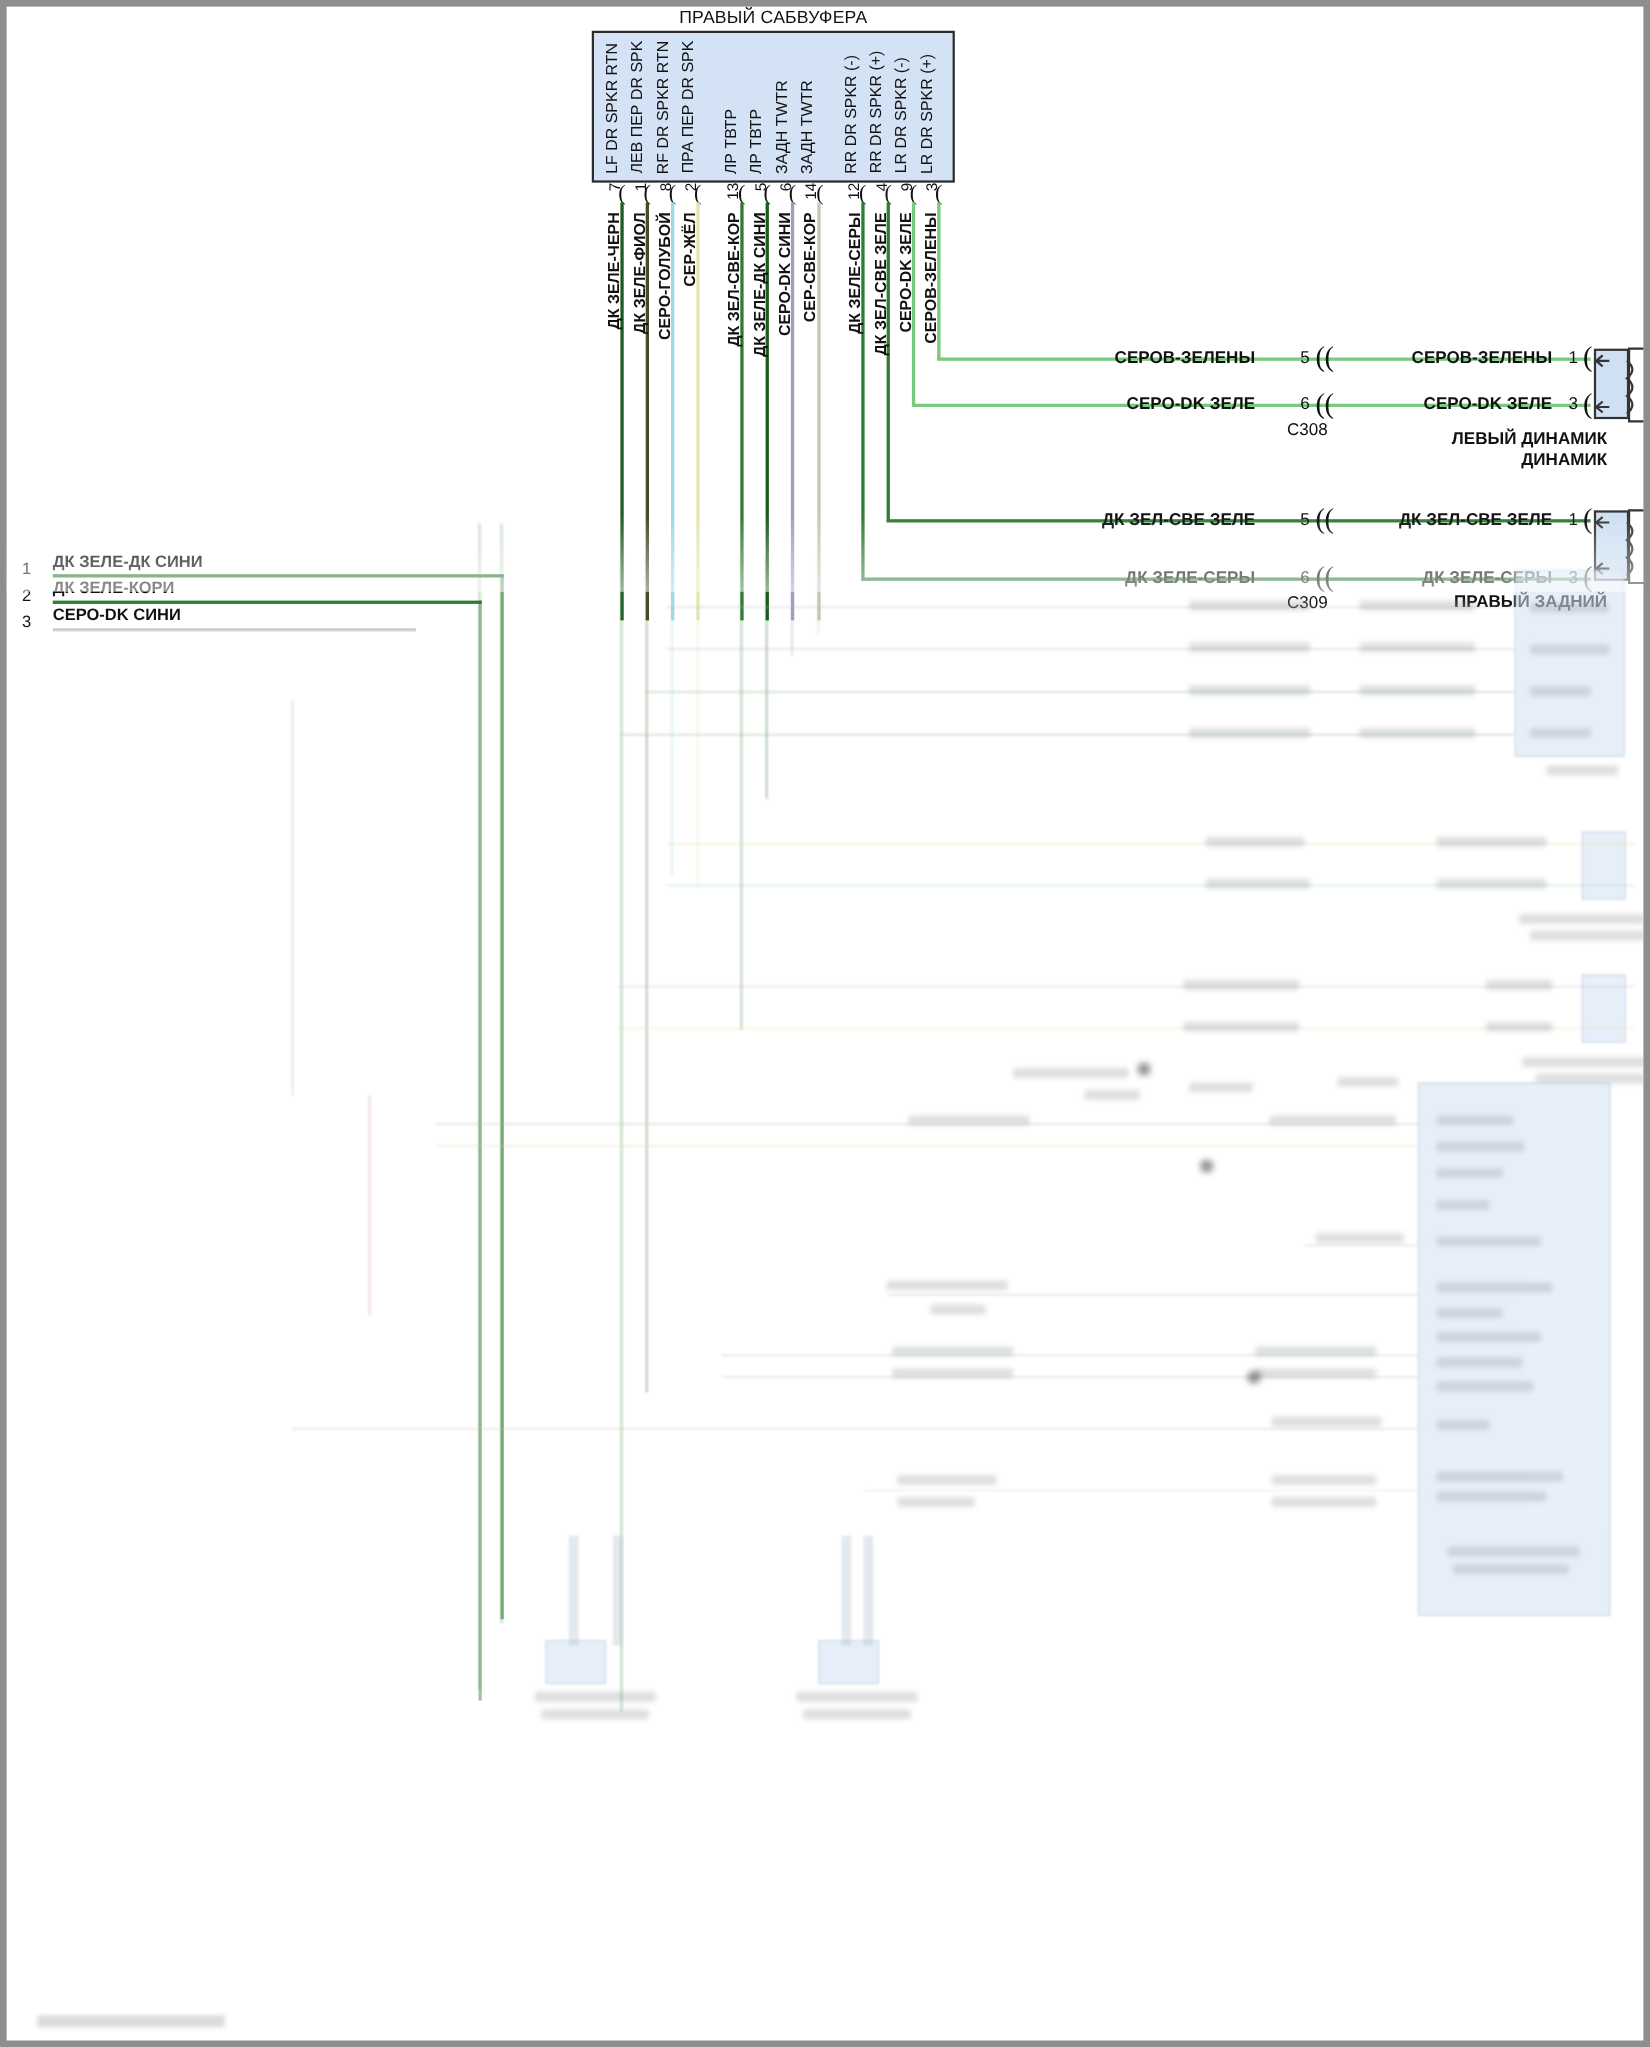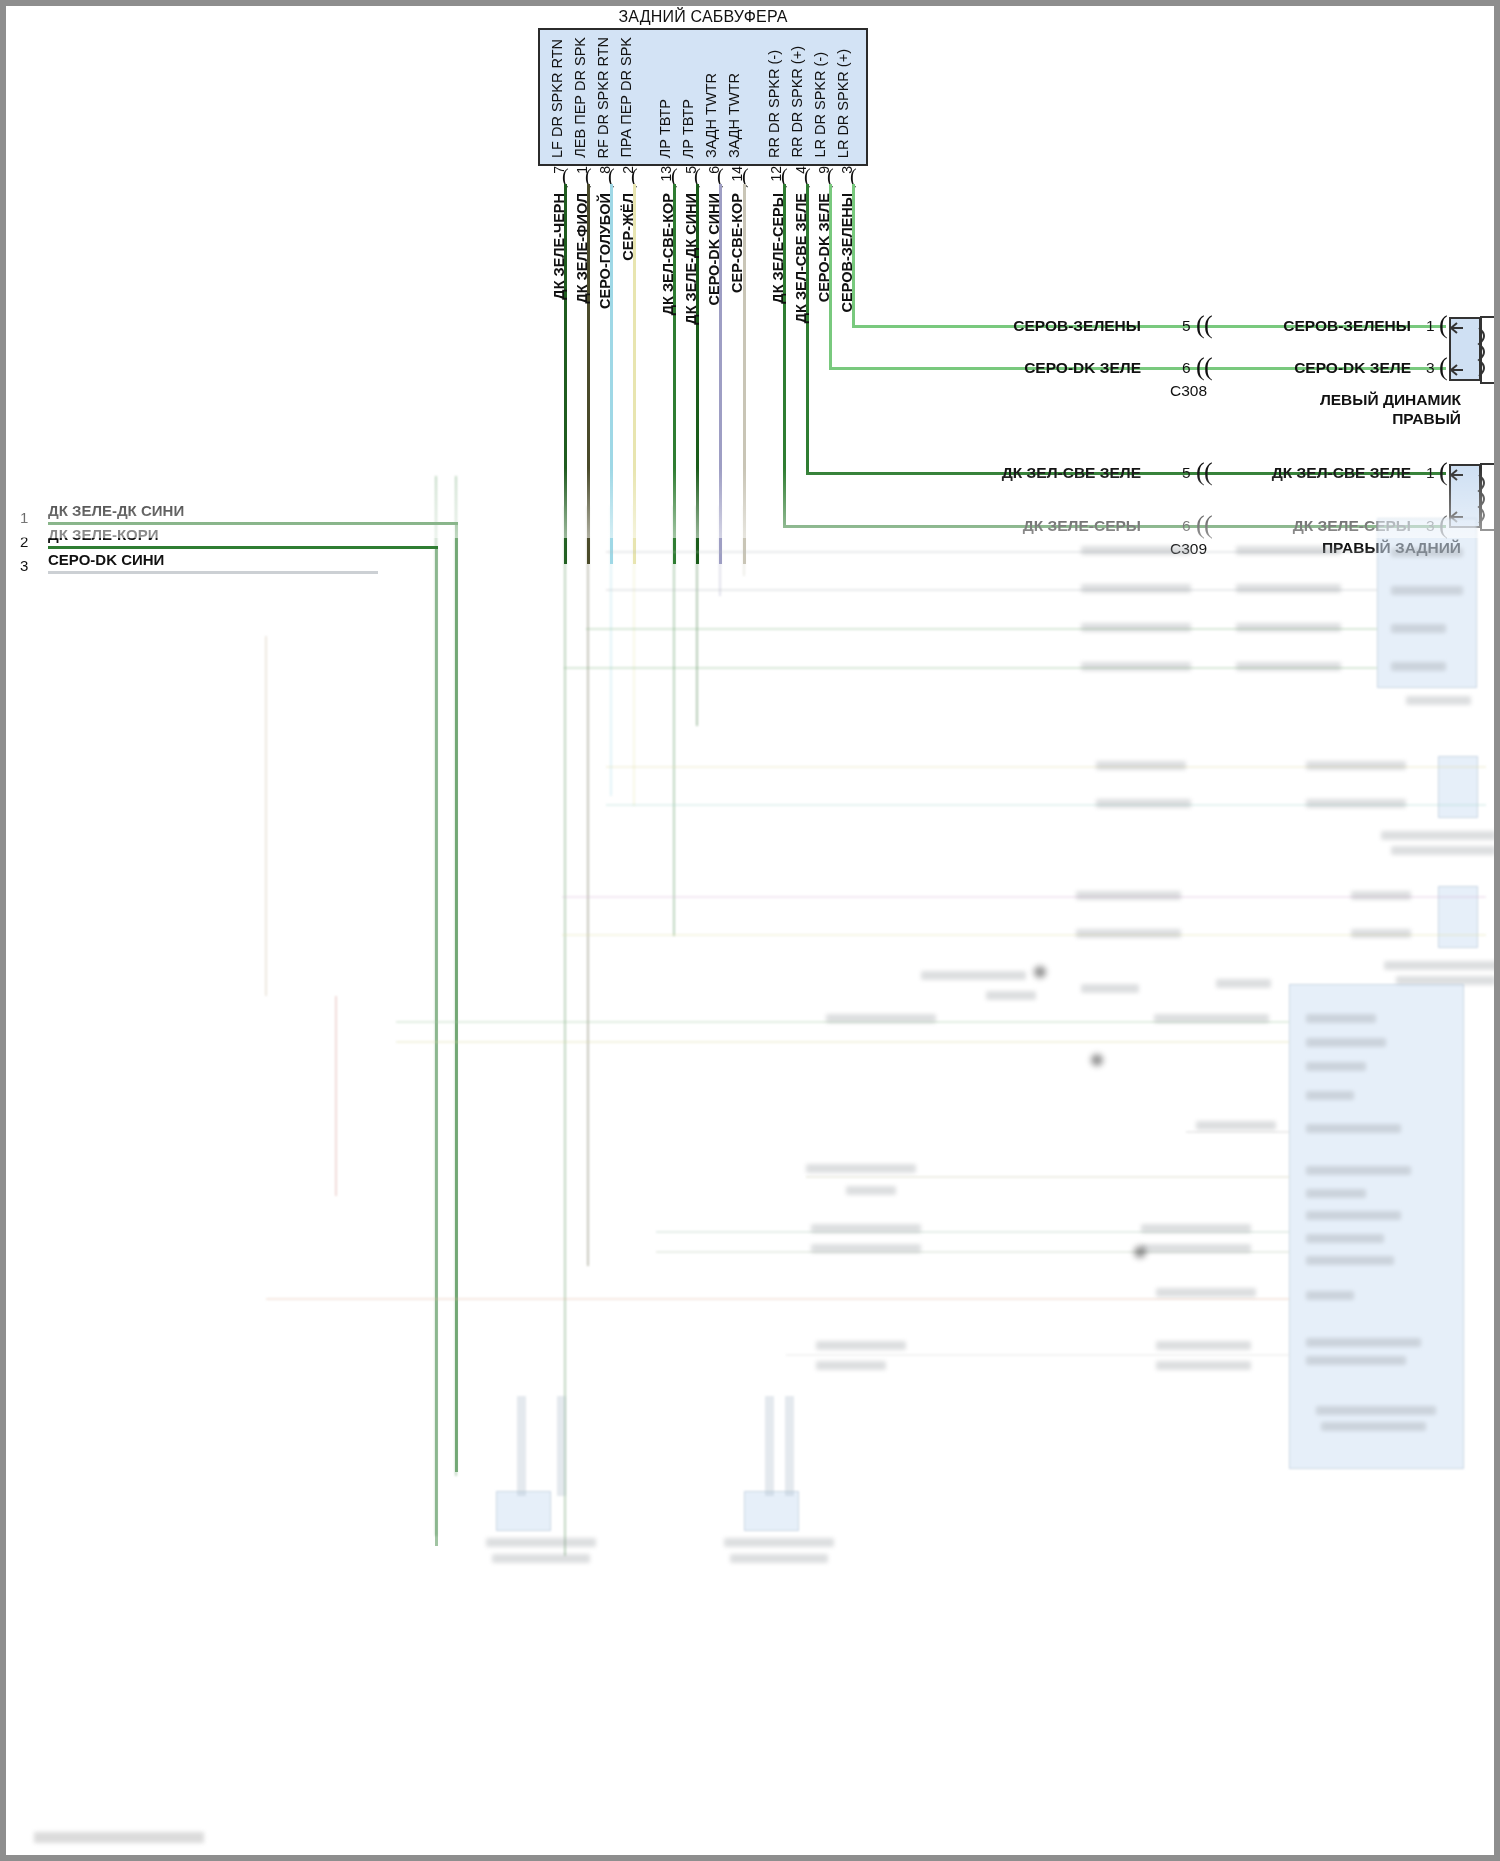--- a/index.html
+++ b/index.html
@@ -90,21 +90,21 @@
     left:0;top:462px;width:100%;height:70px;
     background:linear-gradient(to bottom,rgba(255,255,255,0) 0%,rgba(255,255,255,.55) 100%);
     pointer-events:none;
   }
 </style>
 </head>
 <body>
 
 <div id="page">
 
-  <div class="abs" id="sub-title">ЗАДНИЙ САБВУФЕРА</div>
+  <div class="abs" id="sub-title">ПРАВЫЙ САБВУФЕРА</div>
 
   <div class="abs" id="sub-box">
     <span class="sub-pin-label" style="left:10px">LF DR SPKR RTN</span>
     <span class="sub-pin-label" style="left:33px">ЛЕВ ПЕР DR SPK</span>
     <span class="sub-pin-label" style="left:56px">RF DR SPKR RTN</span>
     <span class="sub-pin-label" style="left:79px">ПРА ПЕР DR SPK</span>
     <span class="sub-pin-label" style="left:118px">ЛР ТВТР</span>
     <span class="sub-pin-label" style="left:141px">ЛР ТВТР</span>
     <span class="sub-pin-label" style="left:164px">ЗАДН TWTR</span>
     <span class="sub-pin-label" style="left:187px">ЗАДН TWTR</span>
@@ -196,21 +196,21 @@
 
   <div class="spk-body" style="left:1443px;top:311px"></div>
   <svg class="abs spk-cone" style="left:1443px;top:308px" width="70" height="72">
     <path d="M32 3 L66 3 L66 69 L32 69 Z" fill="none" stroke="#333" stroke-width="2"></path>
     <path d="M2 14 q10 8 0 16 q10 8 0 16 q10 8 0 16" fill="none" stroke="#333" stroke-width="2" transform="translate(28,0)"></path>
     <path d="M0 14 l12 0 M0 14 l6 -5 M0 14 l6 5" fill="none" stroke="#333" stroke-width="2" transform="translate(2,0)"></path>
     <path d="M0 56 l12 0 M0 56 l6 -5 M0 56 l6 5" fill="none" stroke="#333" stroke-width="2" transform="translate(2,0)"></path>
   </svg>
   <div class="spk-name" style="left:1165px;top:385px;width:290px">
     <div>ЛЕВЫЙ ДИНАМИК</div>
-    <div>ПРАВЫЙ</div>
+    <div>ДИНАМИК</div>
   </div>
 
   <div class="hwire" style="left:1196px;top:466px;width:244px;background:#2f7d32"></div>
   <div class="hwire" style="left:1196px;top:519px;width:244px;background:#2f7d32"></div>
 
   <span class="conn-lab" style="left:885px;top:458px;width:250px">ДК ЗЕЛ-СВЕ ЗЕЛЕ</span>
   <span class="conn-num" style="left:1176px;top:458px">5</span>
   <span class="conn-brk" style="left:1190px;top:453px">(</span>
   <span class="conn-brk" style="left:1198px;top:453px">(</span>
 

